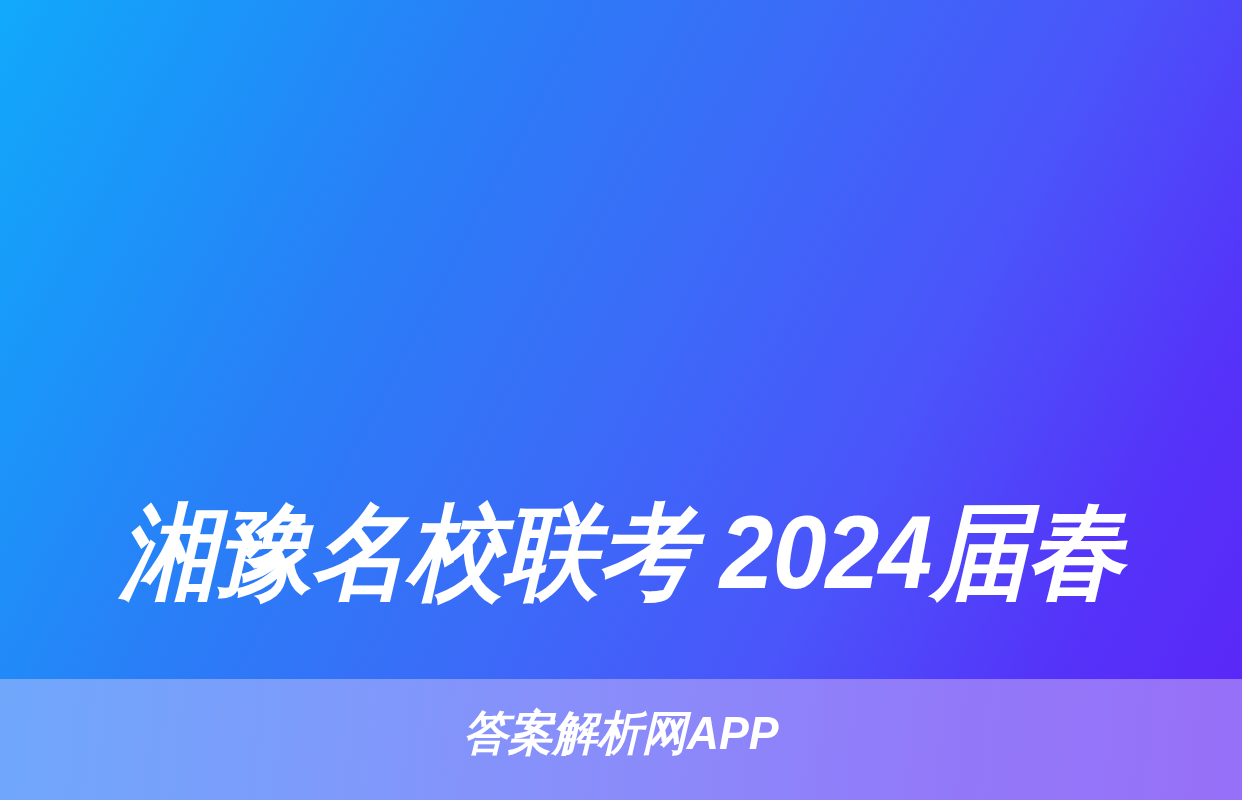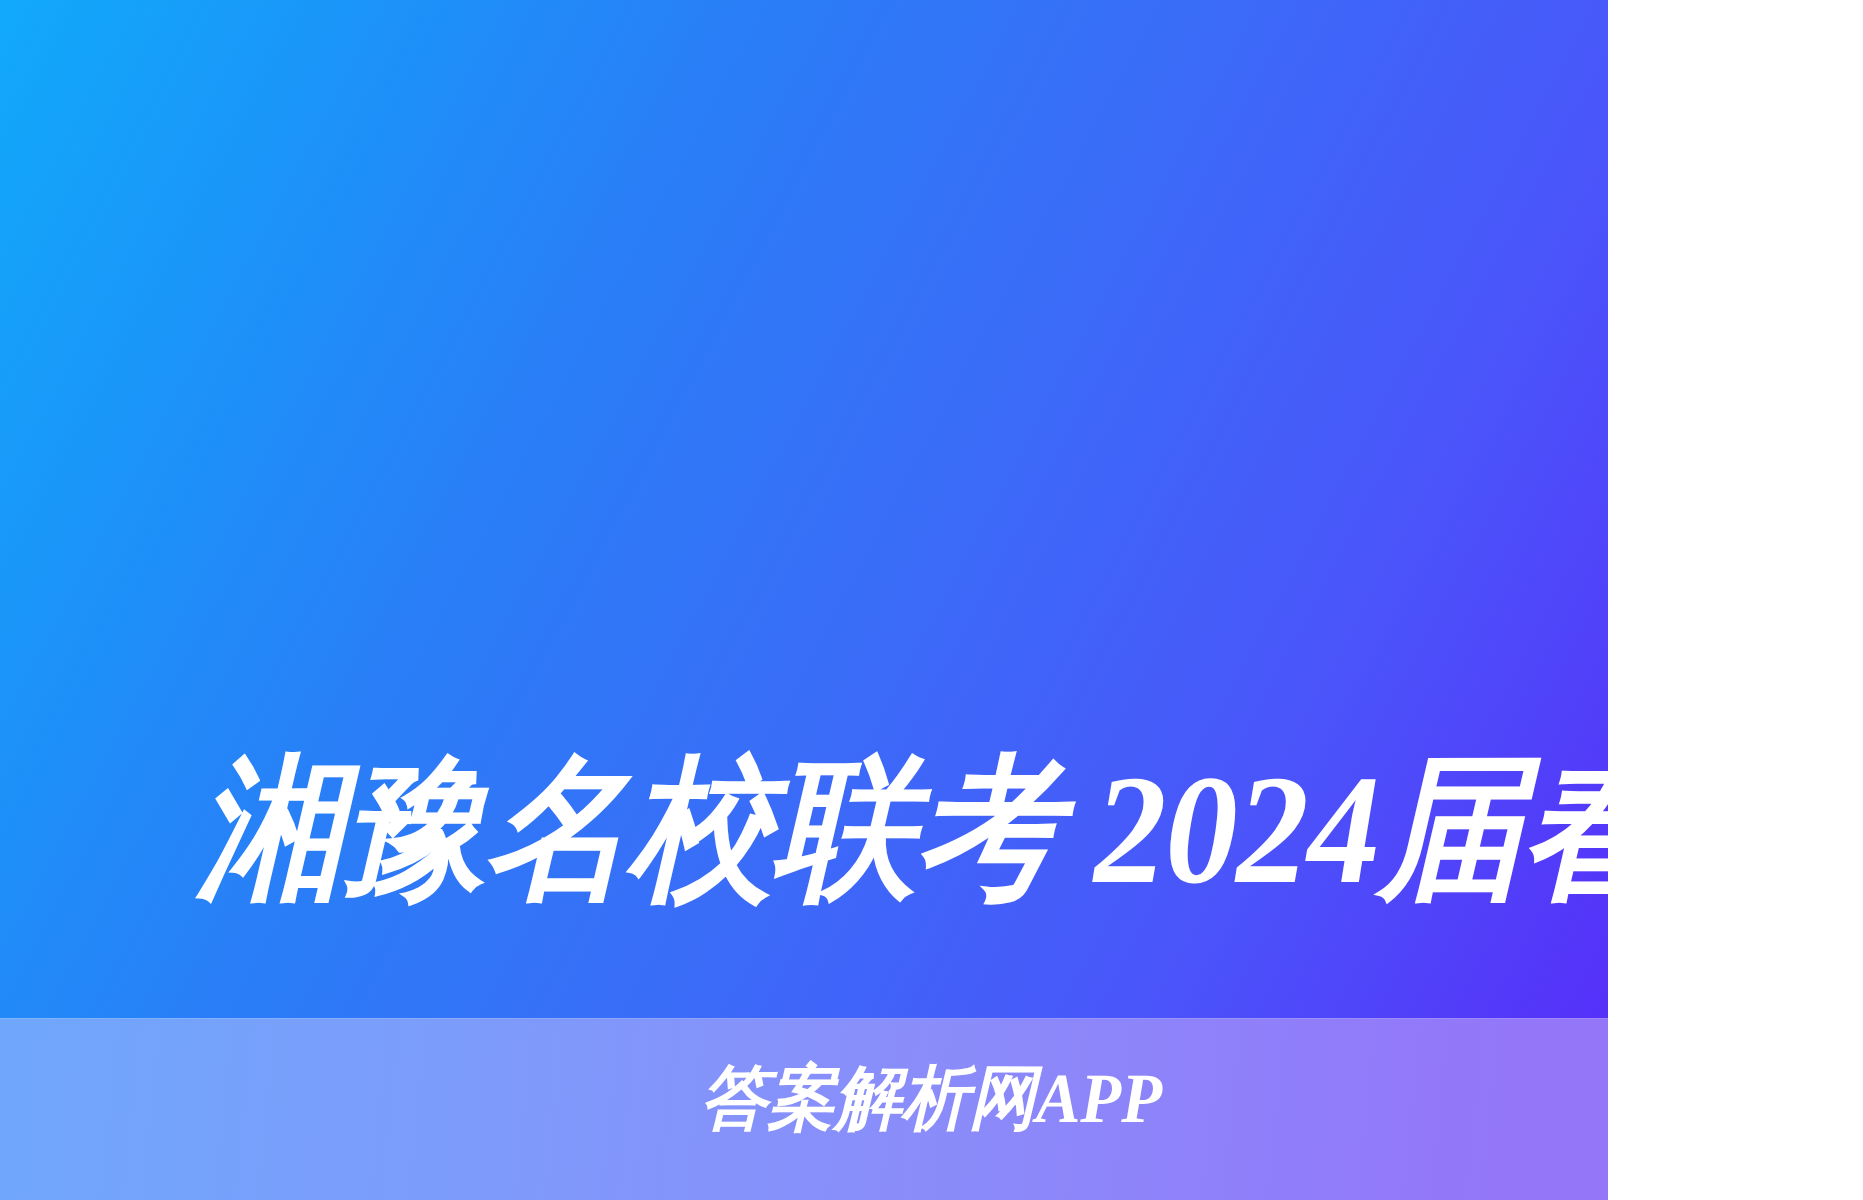--- a/index.html
+++ b/index.html
@@ -3,24 +3,24 @@
 <meta charset="utf-8">
 <style>
   html, body {
     margin: 0;
     padding: 0;
     background: #ffffff;
   }
 
   #card {
     position: relative;
-    width: 1072px;
+    width: 1242px;
     height: 800px;
     overflow: hidden;
-    font-family: Liberation Serif, serif;
+    font-family: Liberation Sans, sans-serif;
   }
 
   
   .bg-main {
     position: absolute;
     left: 0;
     top: 0;
     width: 1242px;
     height: 679px;
     background: linear-gradient(118deg,

